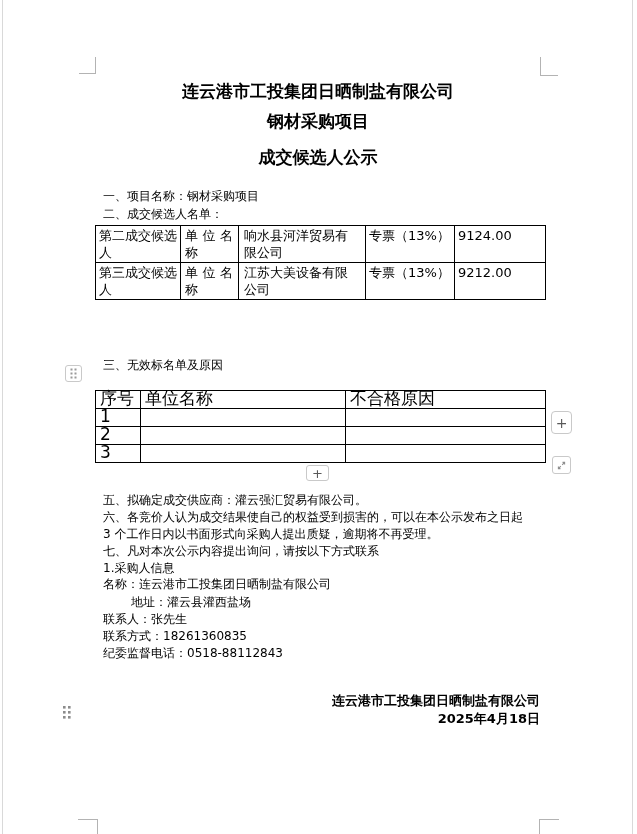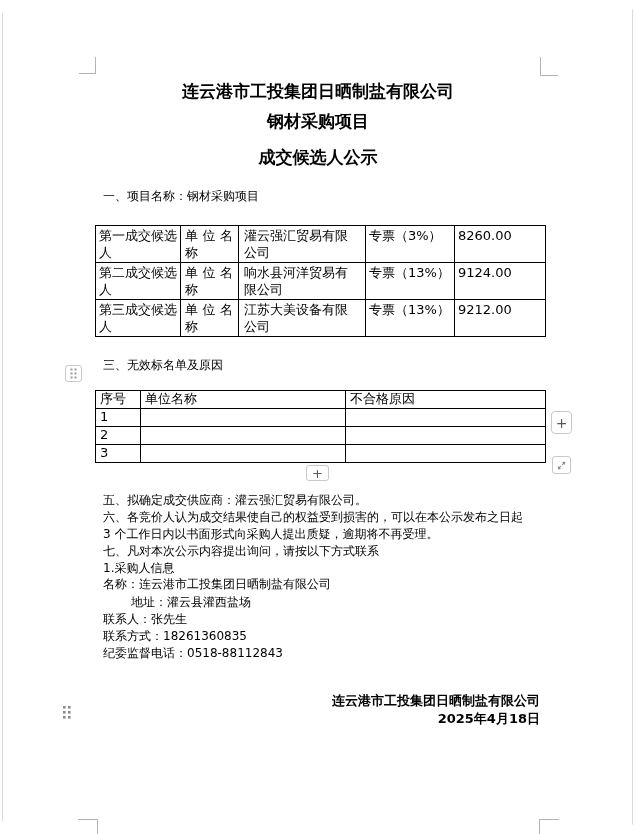--- a/index.html
+++ b/index.html
@@ -1,17 +1,17 @@
 <!DOCTYPE html>
 <html><head>
 <meta charset="utf-8">
 <style>
   html,body{margin:0;padding:0;background:#ffffff;}
   body{width:637px;height:834px;font-family:"DejaVu Sans","Liberation Sans",sans-serif;color:#000;}
-  .screen{position:relative;width:637px;height:834px;overflow:hidden;background:#fff;border-radius:23px;}
+  .screen{position:relative;width:637px;height:834px;overflow:hidden;background:#fff;}
 
   
   .page-edge{position:absolute;top:0;bottom:0;width:1px;background:#d9d9d9;}
   .edge-left{left:2px;}
   .edge-right{left:632px;}
 
   
   .mark{position:absolute;box-sizing:border-box;}
   .mark-tl{left:79px;top:57px;width:17px;height:17px;border-right:1px solid #b3b3b3;border-bottom:1px solid #b3b3b3;}
   .mark-tr{left:540px;top:57px;width:18px;height:19px;border-left:1px solid #b3b3b3;border-bottom:1px solid #b3b3b3;}
@@ -29,21 +29,21 @@
   .ctable{position:absolute;left:0;top:225px;width:450px;}
   .ctable tr{height:37px;}
   .ctable td{border:1px solid #000;vertical-align:top;font-size:13px;line-height:17px;padding:1px 3px;overflow:hidden;}
   .ctable td.cell-label{text-align:justify;text-align-last:auto;padding:1px 5px 1px 4px;}
   .ctable td.cell-company{padding:1px 5px;}
   .ctable td.cell-invoice{white-space:nowrap;}
 
   
   .itable{position:absolute;left:0;top:390px;width:450px;}
   .itable tr{height:18px;}
-  .itable td{border:1px solid #000;vertical-align:top;font-size:13px;line-height:15px;padding:0 4px;}
+  .itable td{border:1px solid #000;vertical-align:top;font-size:17px;line-height:15px;padding:0 4px;}
 
   
   .ui-btn{position:absolute;box-sizing:border-box;background:#fff;border:1px solid #c9c9c9;border-radius:3px;
           display:flex;align-items:center;justify-content:center;color:#595959;cursor:pointer;}
   .table-handle-btn{left:65px;top:365px;width:17px;height:17px;}
   .add-col-btn{left:551px;top:411px;width:21px;height:23px;border-radius:4px;font-size:14px;}
   .add-row-btn{left:306px;top:465px;width:23px;height:16px;font-size:13px;}
   .expand-btn{left:552px;top:456px;width:19px;height:18px;}
   .block-handle{position:absolute;left:60px;top:706px;width:14px;height:17px;display:flex;align-items:center;justify-content:center;cursor:grab;}
   .plus-glyph{font-family:"DejaVu Sans",sans-serif;line-height:1;transform:translateY(-0.5px);}
@@ -61,37 +61,31 @@
   <div class="mark mark-bl"></div>
   <div class="mark mark-br"></div>
 
   <div class="text-area">
 
     <div class="title t1">连云港市工投集团日晒制盐有限公司</div>
     <div class="title t2">钢材采购项目</div>
     <div class="title t3">成交候选人公示</div>
 
     <div class="line" style="top:188px;">一、项目名称：钢材采购项目</div>
+    <div class="line" style="top:206px;">二、成交候选人名单：</div>
 
     <table class="ctable">
       <colgroup>
           <col style="width:85px">
           <col style="width:58px">
           <col style="width:127px">
           <col style="width:89px">
           <col style="width:91px">
         </colgroup>
       <tbody>
-          <tr>
-        <td>第一成交候选人</td>
-        <td class="cell-label">单位名称</td>
-        <td class="cell-company">灌云强汇贸易有限公司</td>
-        <td class="cell-invoice">专票（3%）</td>
-        <td>8260.00</td>
-      </tr>
       <tr>
         <td>第二成交候选人</td>
         <td class="cell-label">单位名称</td>
         <td class="cell-company">响水县河洋贸易有限公司</td>
         <td class="cell-invoice">专票（13%）</td>
         <td>9124.00</td>
       </tr>
       <tr>
         <td>第三成交候选人</td>
         <td class="cell-label">单位名称</td>

